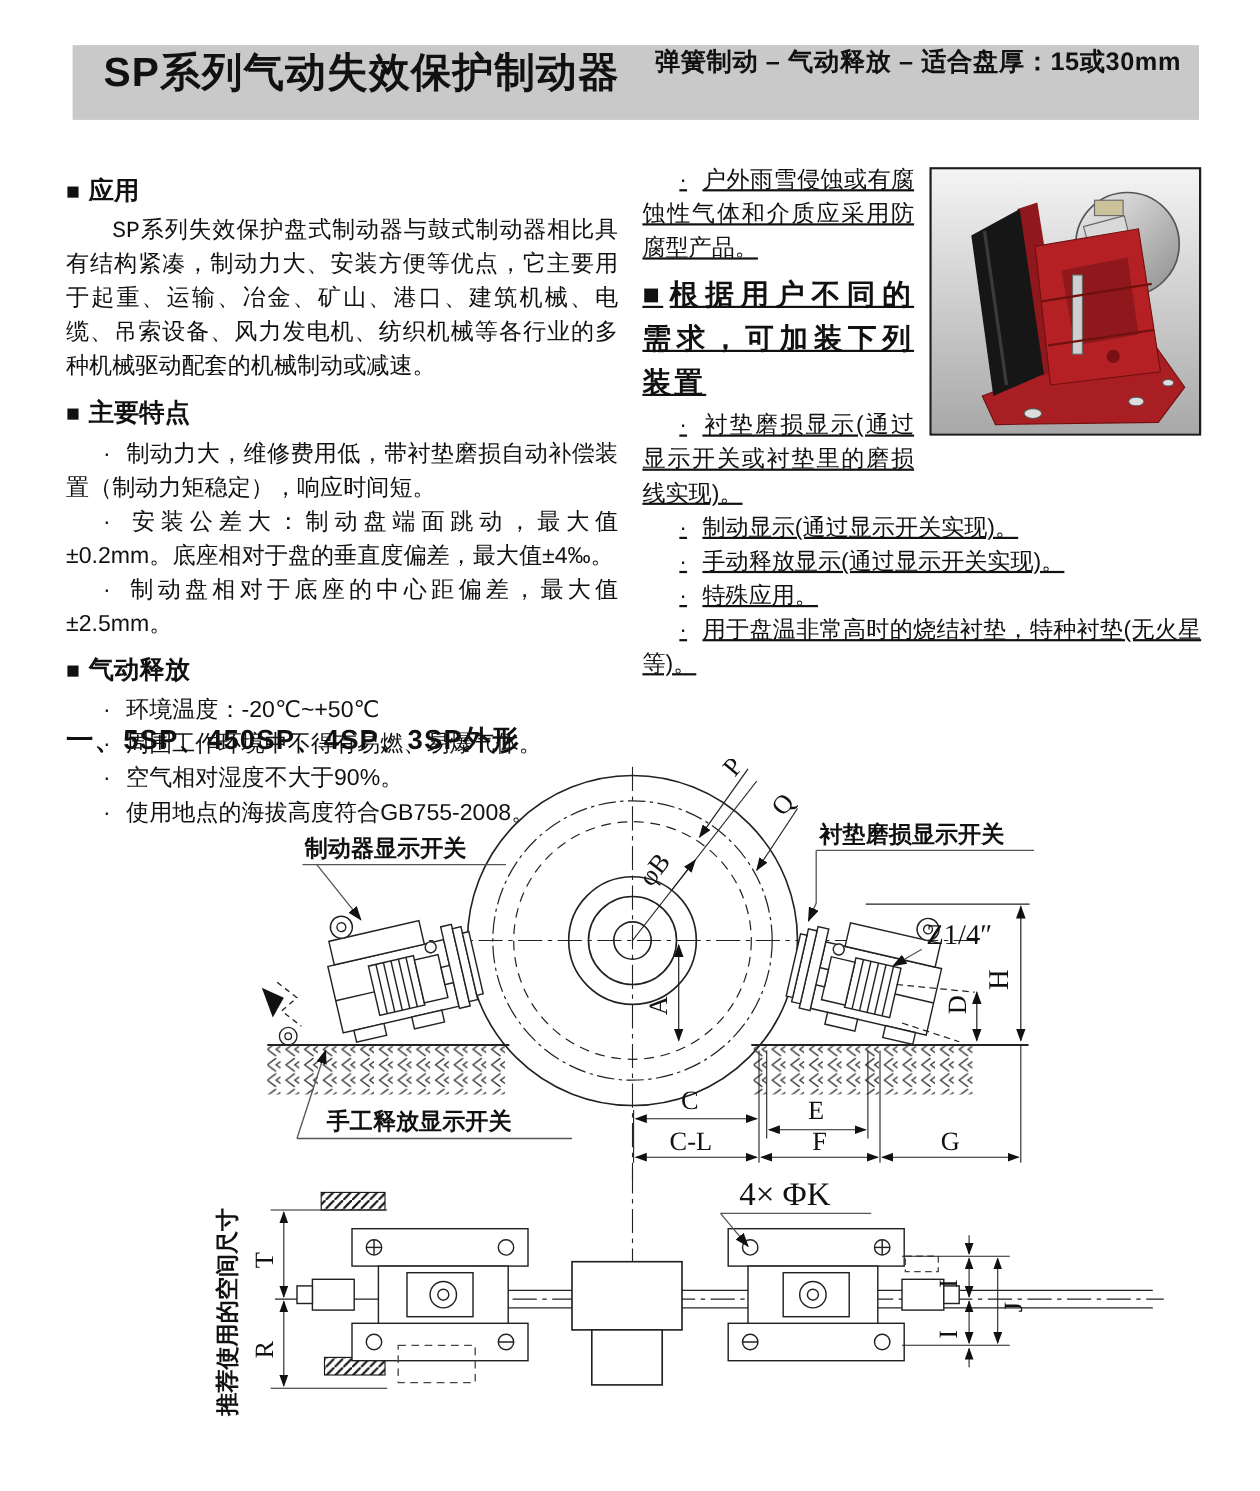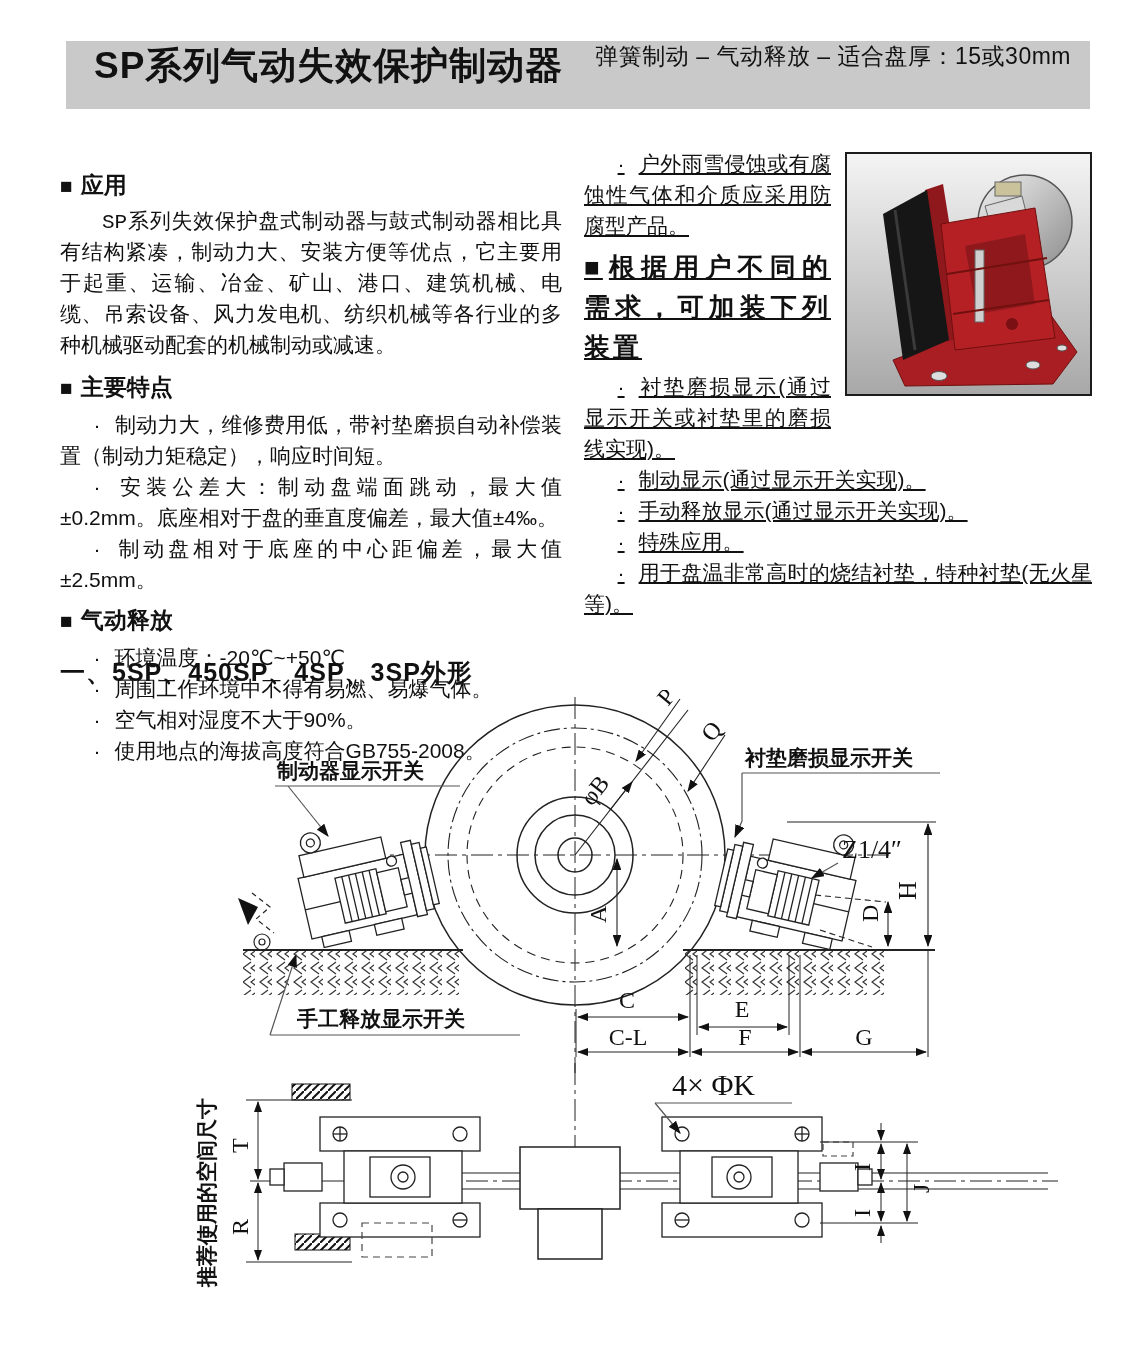--- a/index.html
+++ b/index.html
@@ -2,24 +2,24 @@
 <html><head>
 <meta charset="utf-8">
 <style>
   html,body{margin:0;padding:0;background:#fff;}
   .page{position:relative;width:1145px;height:1355px;background:#fff;overflow:hidden;
         font-family:"Liberation Sans","DejaVu Sans",sans-serif;color:#111;}
   
   .header{position:absolute;left:66px;top:41px;width:1024px;height:68px;
           background:#c9c9c9;display:flex;align-items:flex-start;}
   .header .title{font-size:37px;font-weight:bold;letter-spacing:1px;margin-left:28px;white-space:nowrap;}
-  .header .subtitle{font-size:23px;font-weight:normal;margin-left:32px;white-space:nowrap;letter-spacing:0.5px;}
+  .header .subtitle{font-size:23px;font-weight:bold;margin-left:32px;white-space:nowrap;letter-spacing:0.5px;}
   
   .content{position:absolute;left:60px;top:148px;width:1032px;}
-  .col-left{position:absolute;left:0;top:12px;width:502px;}
+  .col-left{position:absolute;left:0;top:0;width:502px;}
   .col-right{position:absolute;left:524px;top:0;width:508px;text-decoration:underline;}
   .sec-head{font-size:23px;font-weight:bold;margin:10px 0 6px 0;}
   .sec-head .sq{font-size:21px;margin-right:8px;}
   p.body,p.li{font-size:21px;line-height:31px;margin:0;text-align:justify;}
   p.body{text-indent:2em;font-family:Liberation Mono, monospace;}
   p.li{text-indent:1.6em;}
   p.li .blt{margin-right:14px;}
   .opt-head{font-size:26px;font-weight:bold;line-height:40px;margin:6px 0 4px 0;
             text-align:justify;letter-spacing:3px;}
   .opt-head .sq{margin-right:6px;letter-spacing:0;}

